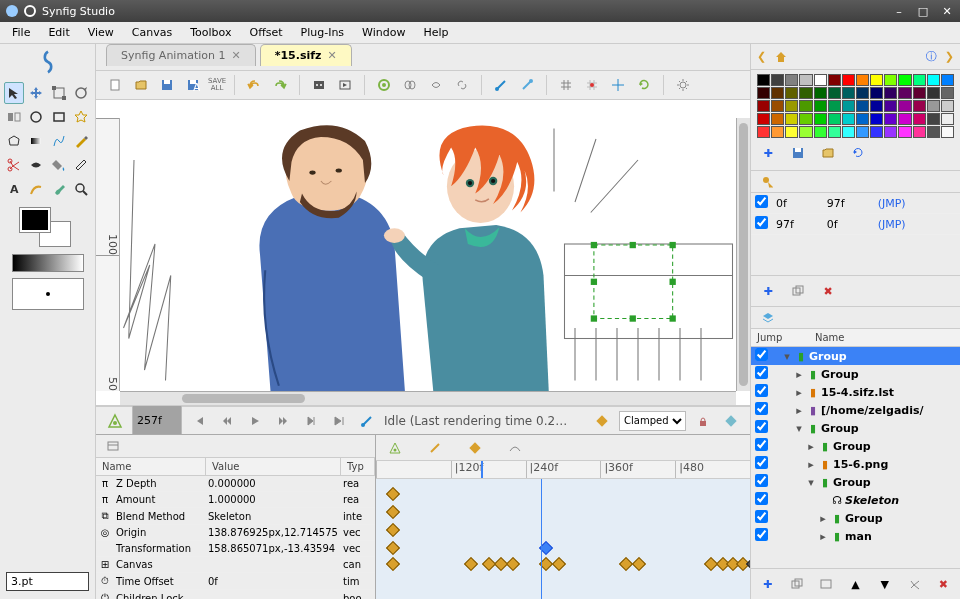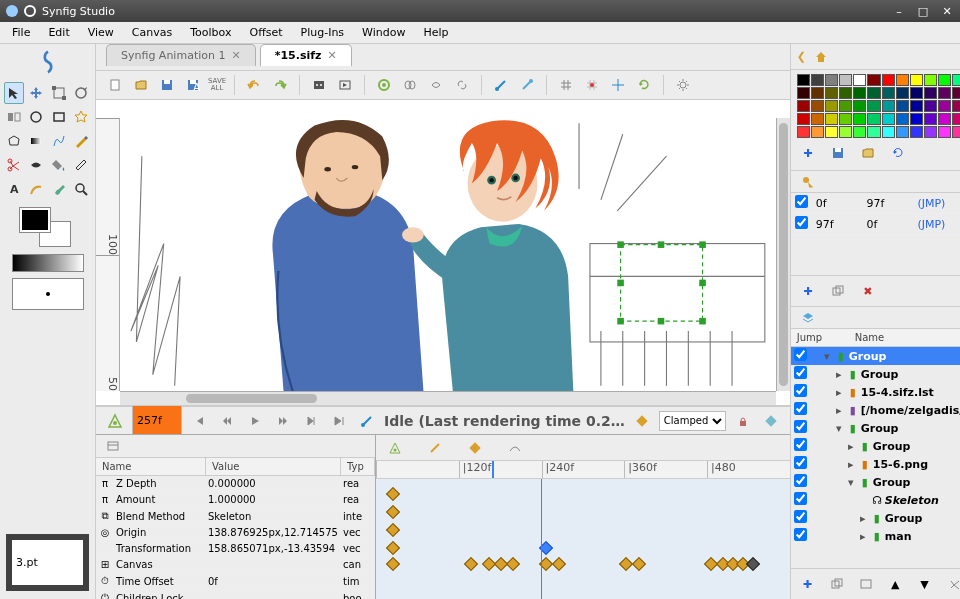--- a/index.html
+++ b/index.html
@@ -21,45 +21,45 @@
 .toolgrid { display:grid; grid-template-columns:repeat(4,1fr); gap:2px; padding:2px 4px; }
 .toolgrid .tb { height:22px; display:flex; align-items:center; justify-content:center; cursor:pointer; border:1px solid transparent; border-radius:2px; }
 .toolgrid .tb.active { background:#cfe3ff; border-color:#6aa; }
 .swatcharea { padding:6px; }
 .swatcharea .sw { position:relative; width:56px; height:40px; margin:0 auto 6px; }
 .swatcharea .swf { position:absolute; width:30px; height:24px; background:#000; border:2px solid #fff; outline:1px solid #888; }
 .swatcharea .swb { position:absolute; width:30px; height:24px; background:#fff; border:2px solid #fff; outline:1px solid #888; left:20px; top:14px; }
 .swatcharea .grad { width:72px; height:18px; background:linear-gradient(90deg,#000,#fff); border:1px solid #888; margin:0 auto 6px; }
 .swatcharea .rectdot { width:72px; height:32px; background:#fff; border:1px solid #888; margin:0 auto; position:relative; }
 .swatcharea .rectdot:after { content:""; width:4px; height:4px; background:#000; border-radius:50%; position:absolute; left:50%; top:50%; transform:translate(-50%,-50%); }
-.ptfield { margin:8px 6px; background:#fff; border:6px solid #404040; padding:16px 4px; }
+.ptfield { margin:8px 6px; background:#fff; border:1px solid #404040; padding:2px 4px; }
 
 
 .center { flex:1; display:flex; flex-direction:column; background:#ececec; }
 .tabs { height:26px; display:flex; align-items:flex-start; padding:0 10px; gap:4px; }
 .tab { padding:4px 14px 4px 14px; border:1px solid #b0b0b0; border-bottom:0; border-radius:5px 5px 0 0; background:#e0e0e0; color:#666; cursor:pointer; display:flex; align-items:center; gap:6px; }
-.tab.active { background:#ffffff; color:#000; font-weight:600; }
+.tab.active { background:#fef9c3; color:#000; font-weight:600; }
 .tab .x { color:#888; cursor:pointer; }
 .doctoolbar { height:30px; background:#ededed; border-top:1px solid #ccc; border-bottom:1px solid #ccc; display:flex; align-items:center; padding:0 8px; gap:4px; }
 .doctoolbar .sep { width:1px; height:20px; background:#ccc; margin:0 4px; }
 .tbtn { width:22px; height:22px; display:flex; align-items:center; justify-content:center; cursor:pointer; border-radius:2px; }
 .canvaswrap { flex:1; position:relative; background:#fff; overflow:hidden; border-bottom:1px solid #ccc; }
 .ruler-h { position:absolute; left:24px; right:14px; top:0; height:18px; background:#f4f4f4; border-bottom:1px solid #aaa; display:flex; font-size:9px; color:#444; }
 .ruler-h span { flex:1; border-left:1px solid #999; padding-left:2px; }
 .ruler-v { position:absolute; left:0; top:18px; bottom:14px; width:24px; background:#f4f4f4; border-right:1px solid #aaa; display:flex; flex-direction:column; font-size:9px; color:#444; }
 .ruler-v span { flex:1; border-top:1px solid #999; padding-top:2px; writing-mode:vertical-rl; text-align:right; }
 .canvas { position:absolute; left:24px; top:18px; right:14px; bottom:14px; background:#fff; overflow:hidden; }
 .scroll-h { position:absolute; left:24px; right:14px; bottom:0; height:14px; background:#e4e4e4; border-top:1px solid #aaa; }
 .scroll-h .thumb { position:absolute; left:10%; width:20%; top:2px; bottom:2px; background:#b8b8b8; border-radius:6px; }
 .scroll-v { position:absolute; right:0; top:18px; bottom:14px; width:14px; background:#e4e4e4; border-left:1px solid #aaa; }
 .scroll-v .thumb { position:absolute; top:2%; height:96%; left:2px; right:2px; background:#b8b8b8; border-radius:6px; }
 
 .playbar { height:28px; border-top:1px solid #ccc; background:#ededed; display:flex; align-items:center; padding:0 8px; gap:6px; }
-.playbar .framebox { width:50px; background:#f97316; border:1px solid #bbb; padding:10px 4px; }
-.playbar .status { flex:1; color:#555; font-size:14px; overflow:hidden; white-space:nowrap; text-overflow:ellipsis;font-weight:bold; }
+.playbar .framebox { width:50px; background:#a3a3a3; border:1px solid #bbb; padding:10px 4px; }
+.playbar .status { flex:1; color:#555; font-size:12px; overflow:hidden; white-space:nowrap; text-overflow:ellipsis; }
 .playbar select { height:20px; border:1px solid #bbb; background:#fff; font-size:10px; }
 
 
 .bottomsplit { height:165px; display:flex; border-top:1px solid #aaa; }
 .params { width:280px; background:#ededed; border-right:1px solid #aaa; display:flex; flex-direction:column; }
 .params .phead { height:26px; border-bottom:1px solid #ccc; display:flex; align-items:center; padding:0 6px; gap:6px; }
 .params .pcols { display:flex; border-bottom:1px solid #ccc; background:#f2f2f2; }
 .params .pcols div { padding:3px 6px; color:#444; font-size:10px; border-right:1px solid #ccc; }
 .params .pcols .c1 { width:110px; } .params .pcols .c2 { flex:1; } .params .pcols .c3 { width:34px; }
 .params .prow { display:flex; border-bottom:1px solid #eee; align-items:center; }

